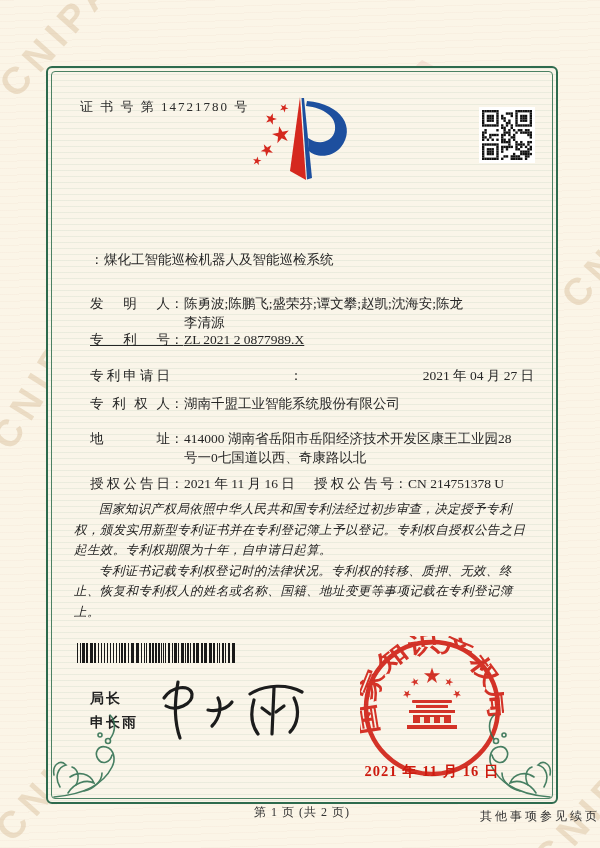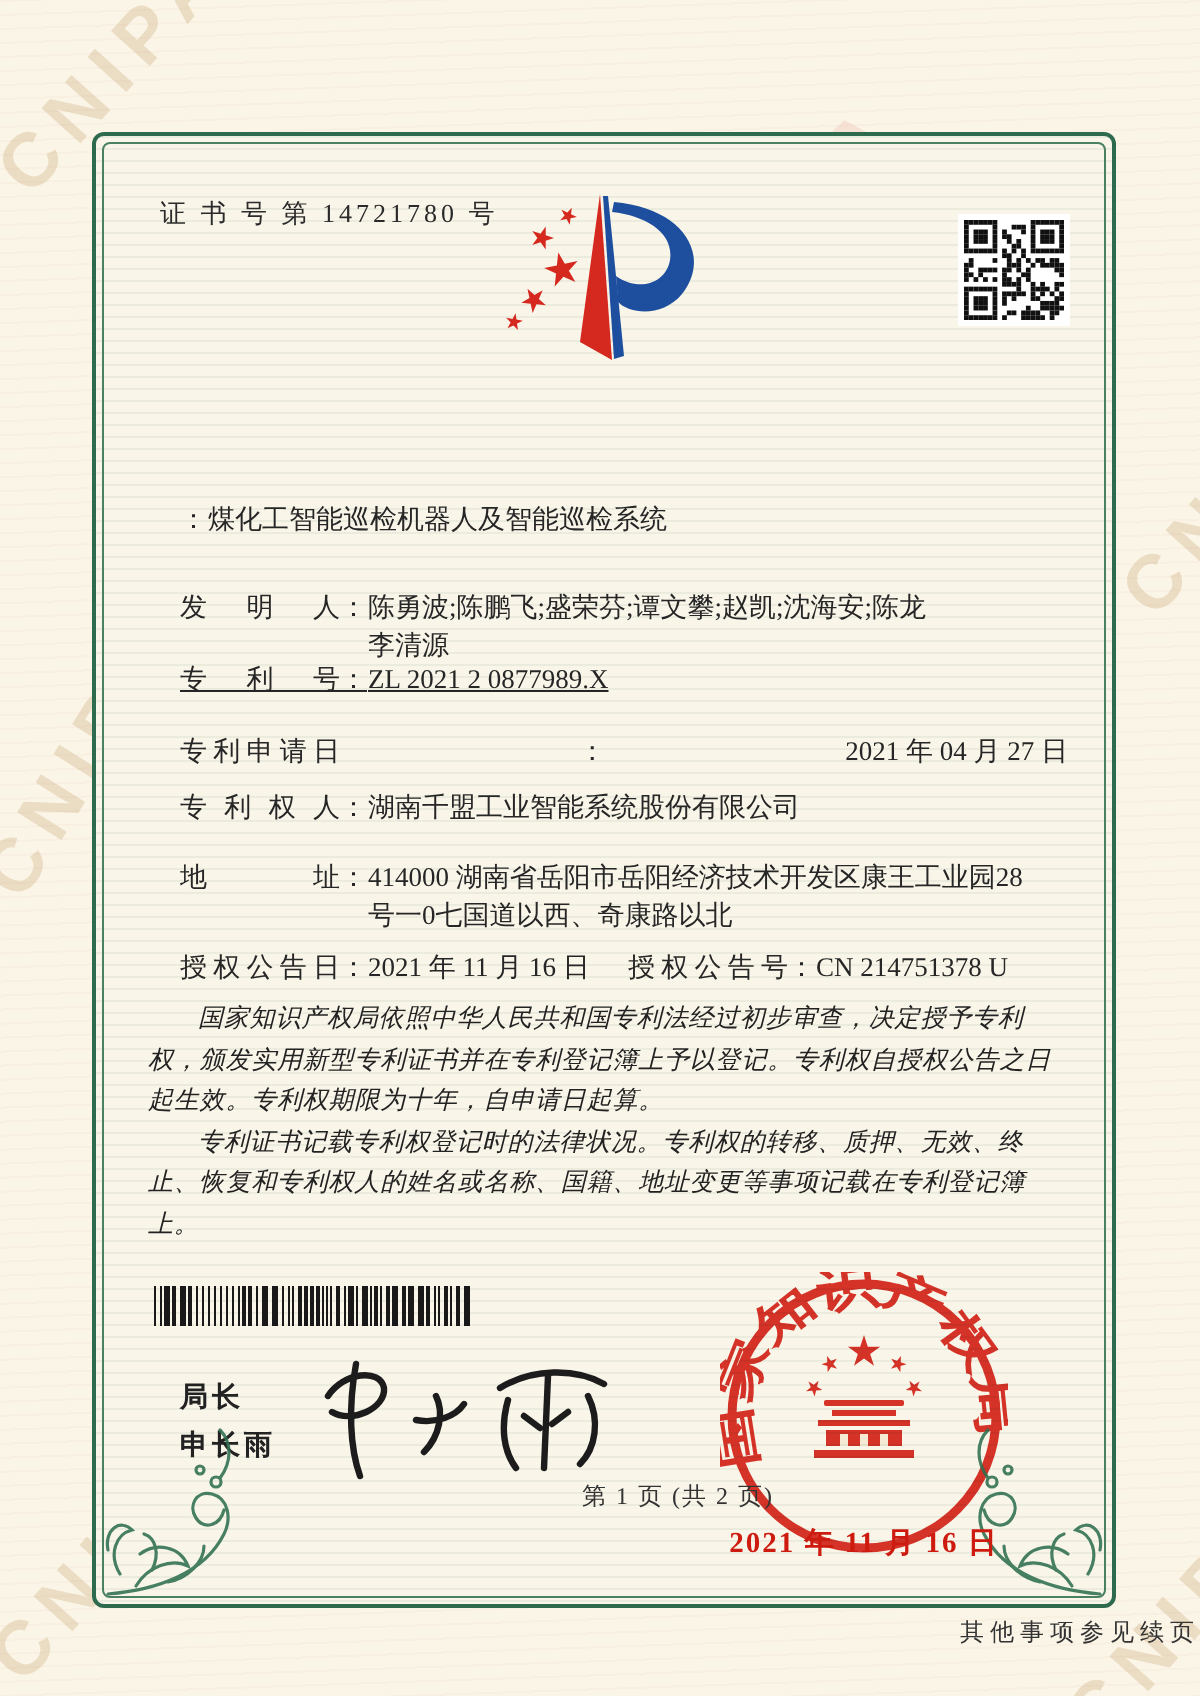--- a/index.html
+++ b/index.html
@@ -39,21 +39,21 @@
   .sig-title{position:absolute;left:42px;top:622px;font-family:"Liberation Sans","DejaVu Sans",sans-serif;
              font-size:14px;font-weight:600;color:#222;letter-spacing:2px;}
   .sig-name{position:absolute;left:42px;top:646px;font-family:"Liberation Sans","DejaVu Sans",sans-serif;
             font-size:14px;font-weight:600;color:#222;letter-spacing:2px;}
   .signature{position:absolute;left:102px;top:604px;width:175px;height:80px;}
   .signature path{fill:none;stroke:#1c1c1c;stroke-width:3.2;stroke-linecap:round;stroke-linejoin:round;}
   
   .seal{position:absolute;left:312px;top:568px;width:144px;height:144px;opacity:0.93;mix-blend-mode:multiply;}
   .seal-date{position:absolute;left:314px;top:694px;width:140px;text-align:center;font-size:14.5px;
              color:#cd1b0f;letter-spacing:1px;font-weight:bold;z-index:5;}
-  .pageinfo{position:absolute;left:0;top:672px;width:100%;text-align:center;font-size:12px;color:#333;letter-spacing:1px;padding-left:37px;}
+  .pageinfo{position:absolute;left:0;top:736px;width:100%;text-align:center;font-size:12px;color:#333;letter-spacing:1px;}
   
   .orn{position:absolute;width:90px;height:95px;bottom:2px;}
   .orn.bl{left:2px;}
   .orn.br{right:2px;transform:scaleX(-1);}
   .orn g{fill:none;stroke:#2f6f50;stroke-width:1.6;stroke-linecap:round;opacity:.88;}
   .note{position:absolute;left:0;top:808px;width:100%;text-align:right;font-size:12px;color:#333;letter-spacing:3px;}
 </style>
 </head>
 <body>
 

